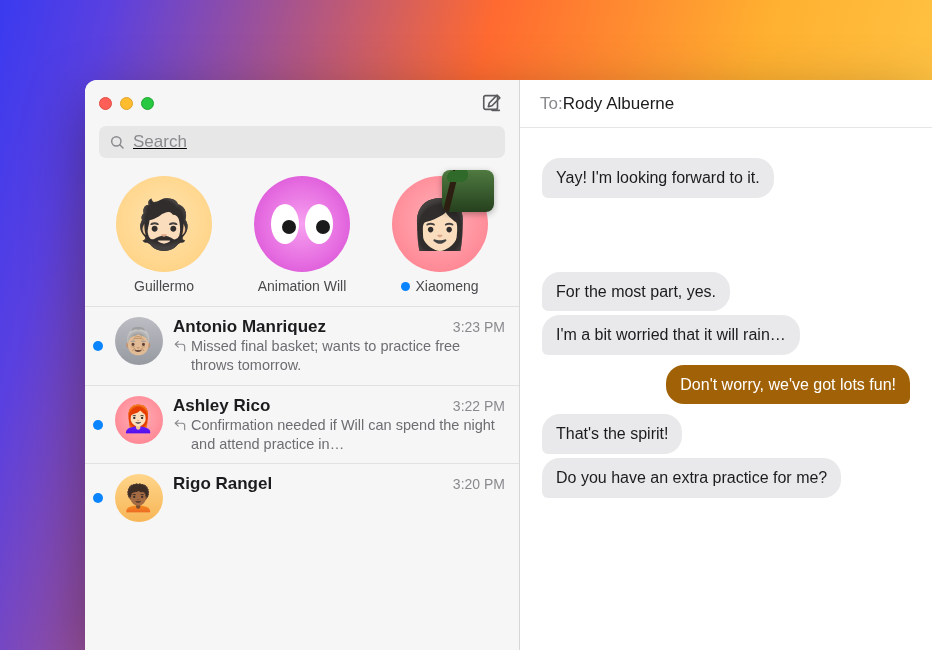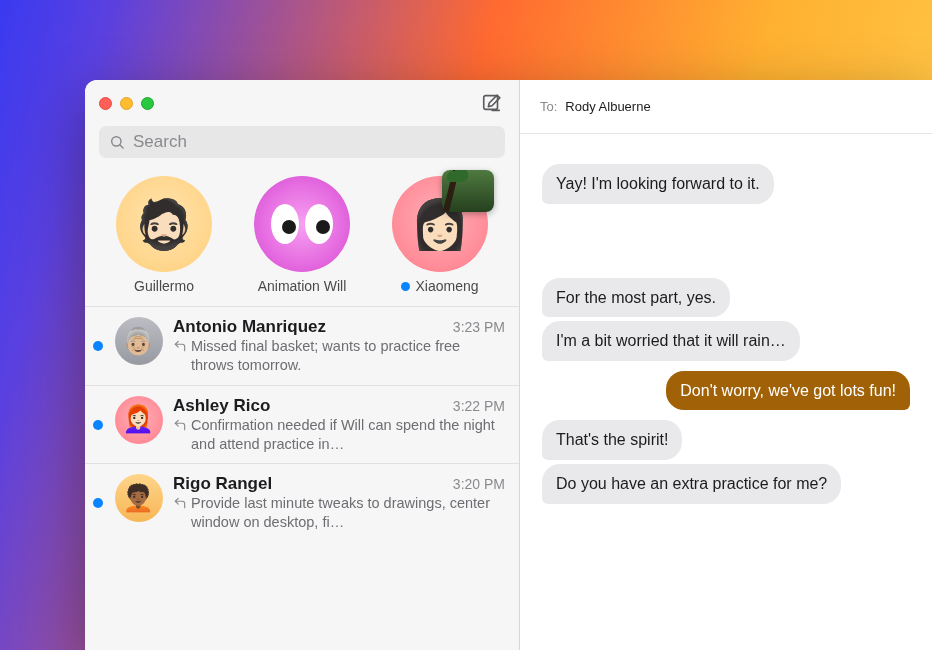--- a/index.html
+++ b/index.html
@@ -17,21 +17,21 @@
     width: 435px; flex: none; display: flex; flex-direction: column;
     background: rgba(246,244,246,.85); border-right: 1px solid #d8d6d8;
   }
   .titlebar { height: 46px; display:flex; align-items:center; padding: 0 14px; }
   .traffic { display:flex; gap:8px; }
   .tl { width:13px; height:13px; border-radius:50%; }
   .tl.red{background:#ff5f57;border:1px solid #e24b41;}
   .tl.yellow{background:#febc2e;border:1px solid #e0a428;}
   .tl.green{background:#28c840;border:1px solid #1fa532;}
   .compose { margin-left:auto; width:26px; height:26px; display:flex; align-items:center; justify-content:center; color:#5b5b5f; cursor:pointer;}
-  .searchwrap { padding: 0 14px 10px; }
+  .searchwrap { padding: 0 14px 10px; text-decoration: underline; }
   .search {
     display:flex; align-items:center; gap:8px; background: rgba(0,0,0,.06);
     border-radius:7px; padding:6px 10px; color:#8a8a8e;
   }
   .search input {
     border:none; background:transparent; outline:none; font-size:17px; flex:1; color:#333;
   }
   .search input::placeholder{ color:#8a8a8e; }
   .pins { display:flex; justify-content:space-around; padding: 8px 10px 10px; }
   .pin { width:124px; display:flex; flex-direction:column; align-items:center; gap:6px; cursor:pointer;}
@@ -51,21 +51,21 @@
   .conv .avatar-sm { width:48px;height:48px;border-radius:50%; flex:none; }
   .conv .body { flex:1; min-width:0; }
   .conv .row1 { display:flex; justify-content:space-between; align-items:center;}
   .conv .name { font-weight:600; font-size:17px; color:#1c1c1e;}
   .conv .time { font-size:14px; color:#8a8a8e; }
   .conv .preview { font-size:14.5px; color:#6d6d72; line-height:1.3; display:flex; gap:4px;}
   .conv .preview .reply-icon{ color:#8a8a8e; flex:none; margin-top:2px;}
   .conv .preview .txt{ display:-webkit-box; -webkit-line-clamp:2; -webkit-box-orient:vertical; overflow:hidden;}
 
   .main { flex:1; display:flex; flex-direction:column; background:#fff;}
-  .to-bar { height:54px; border-bottom:1px solid #e6e4e6; display:flex; align-items:center; padding:0 20px; gap:8px; font-size:13px;}
+  .to-bar { height:48px; border-bottom:1px solid #e6e4e6; display:flex; align-items:center; padding:0 20px; font-size:17px;}
   .to-bar .lbl{ color:#8a8a8e;}
   .to-bar .val{ color:#1c1c1e; font-weight:500;}
   .thread { flex:1; padding: 30px 22px; display:flex; flex-direction:column; gap:10px; overflow:hidden;}
   .gap-lg{ height:54px; }
   .bubble {
     max-width: 320px; padding:9px 14px; border-radius:18px; font-size:16px; line-height:1.35;
     position:relative; word-wrap:break-word;
   }
   .bubble.in { background:#e9e9eb; color:#1c1c1e; align-self:flex-start; border-bottom-left-radius:6px;}
   .bubble.out { background:#a16207; color:#fff; align-self:flex-end; border-bottom-right-radius:6px;}
@@ -188,27 +188,20 @@
           <div class="conv">
             <div class="dot"></div>
             <div class="avatar-sm av-s3" style="position: relative;">
               <div class="face sm">🧑🏾‍🦱</div>
             </div>
             <div class="body">
               <div class="row1">
                 <span class="name">Rigo Rangel</span>
                 <span class="time">3:20 PM</span>
               </div>
-              <div class="preview">
-                <span class="reply-icon"><svg width="14" height="14" viewBox="0 0 24 24" fill="none" stroke="currentColor" stroke-width="2" stroke-linecap="round" stroke-linejoin="round">
-                    <polyline points="9 14 4 9 9 4"></polyline>
-                    <path d="M20 20v-7a4 4 0 0 0-4-4H4"></path>
-                  </svg></span>
-                <span class="txt">Provide last minute tweaks to drawings, center window on desktop, fi…</span>
-              </div>
             </div>
           </div>
         </div>
     </div>
     <div class="main">
       <div class="to-bar">
         <span class="lbl">To:</span>
         <span class="val">Rody Albuerne</span>
       </div>
       <div class="thread" id="thread">

